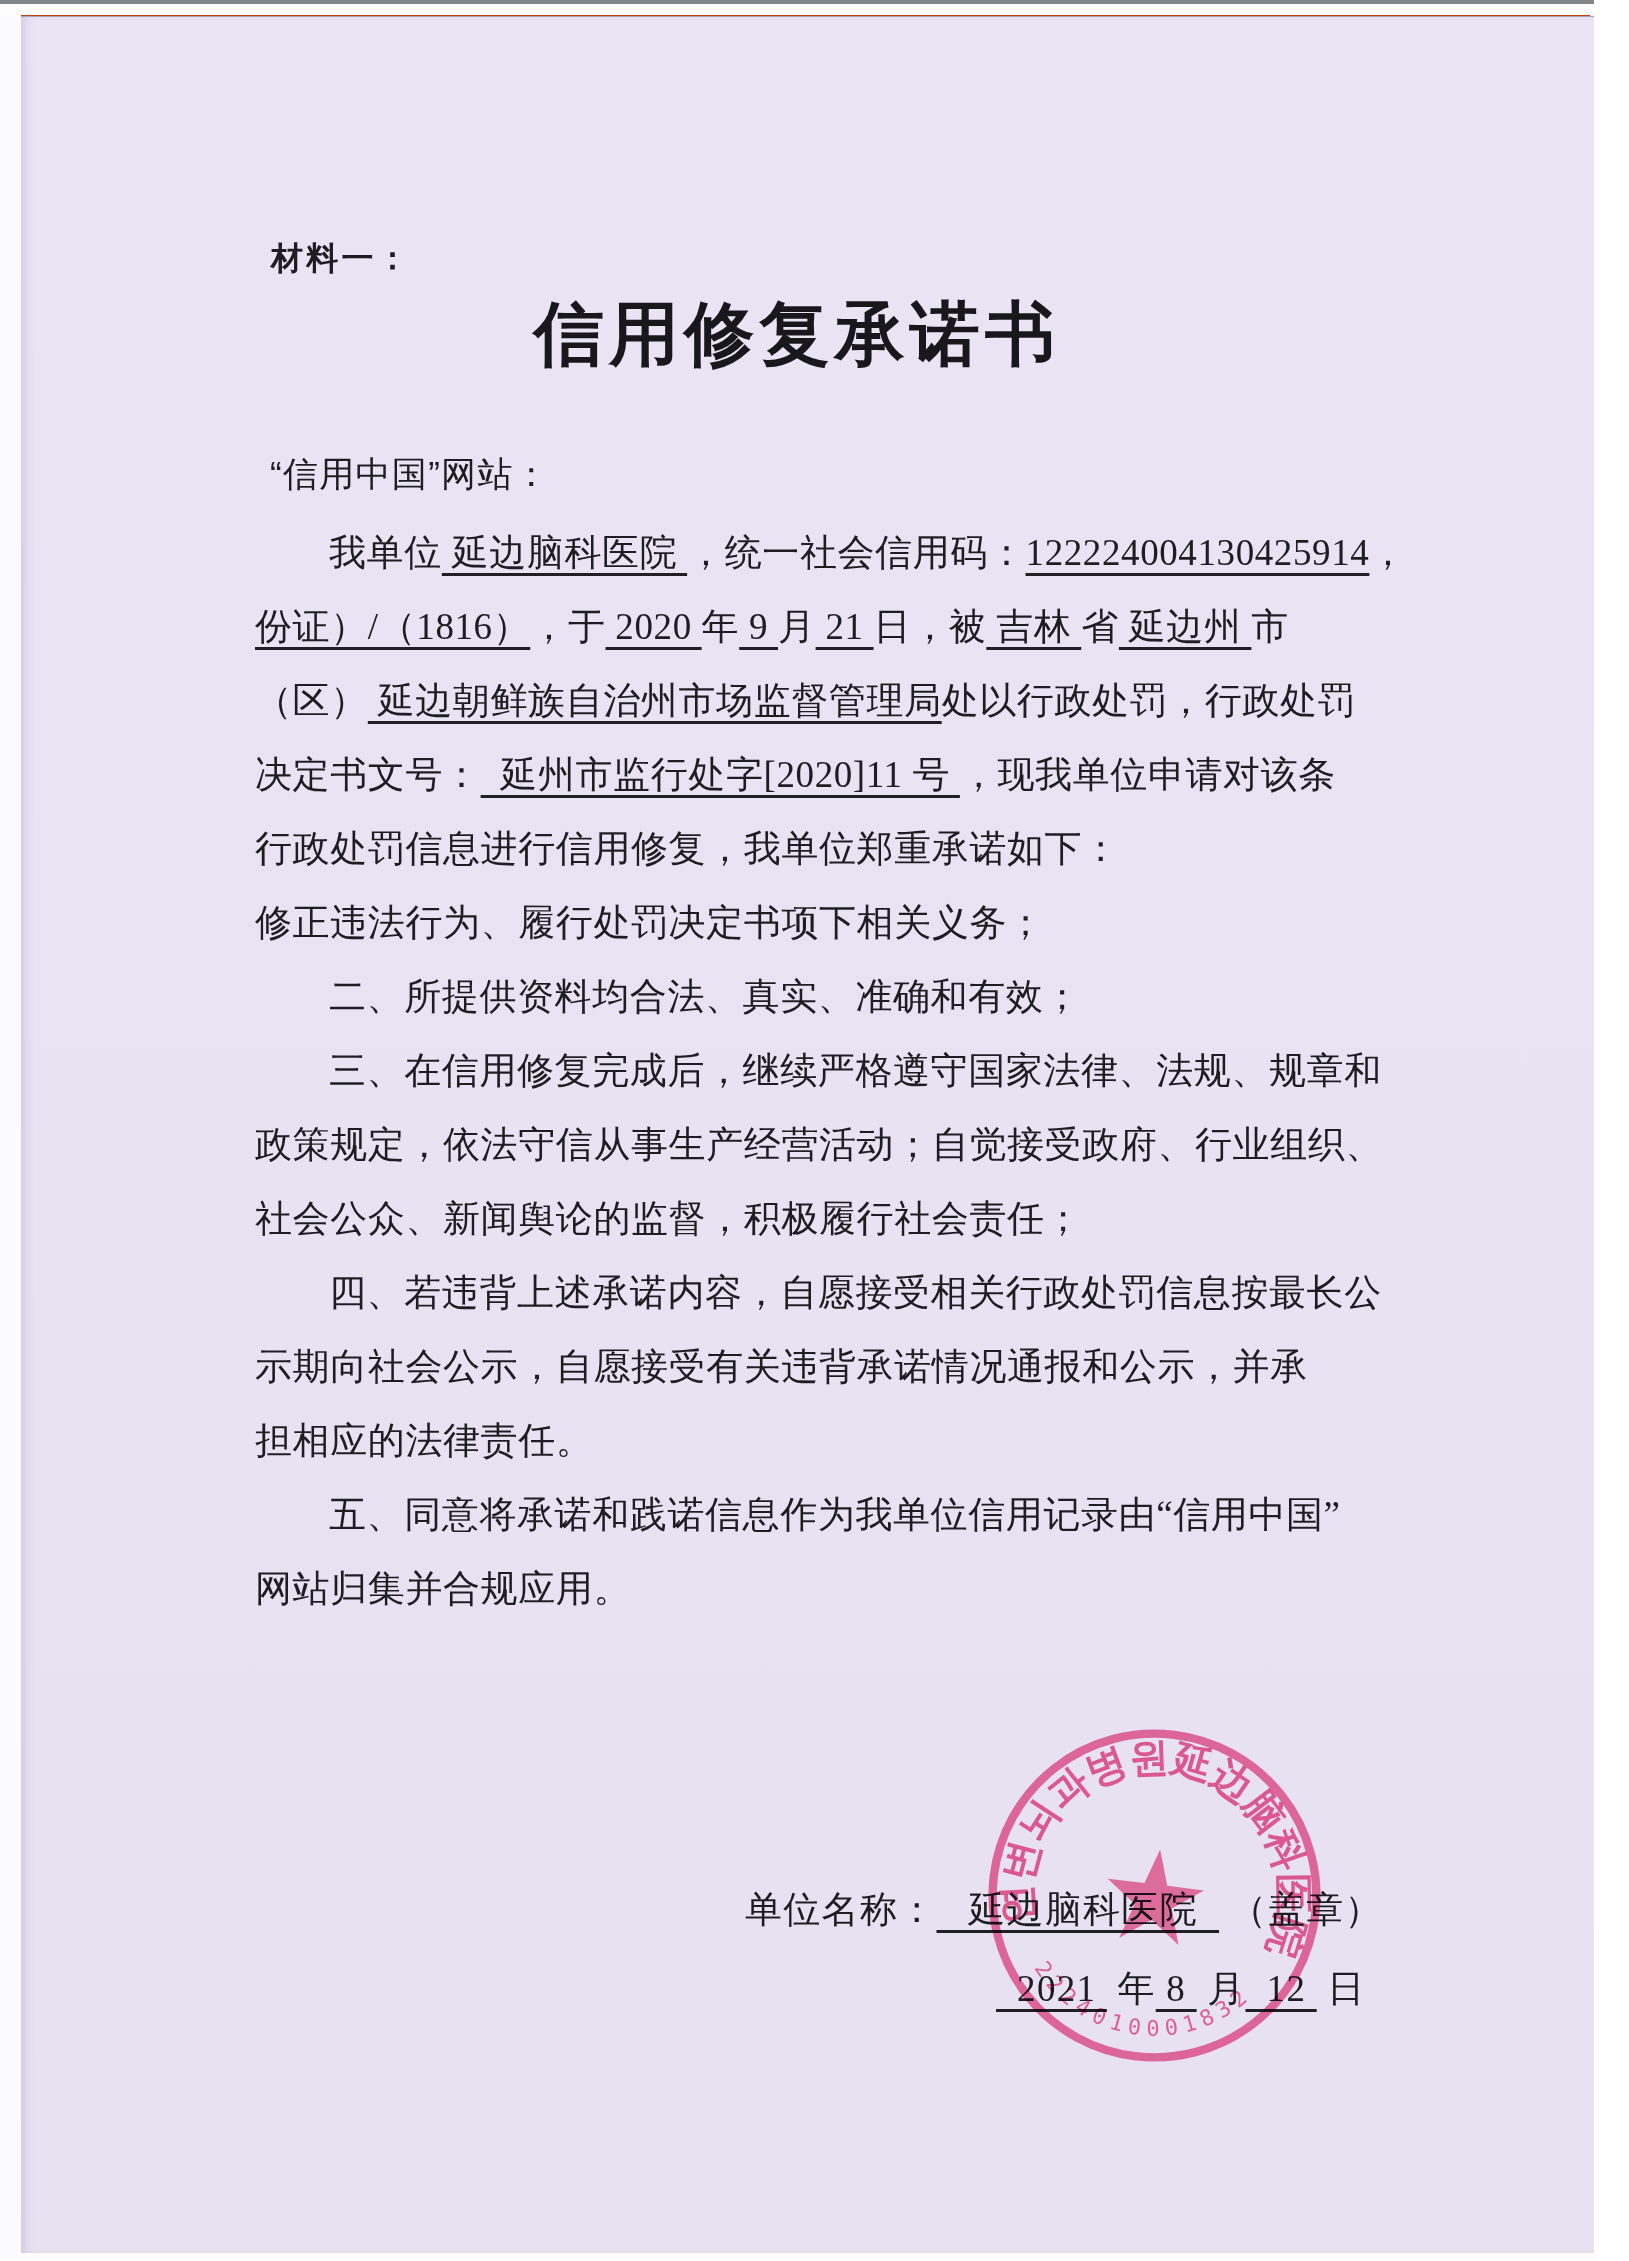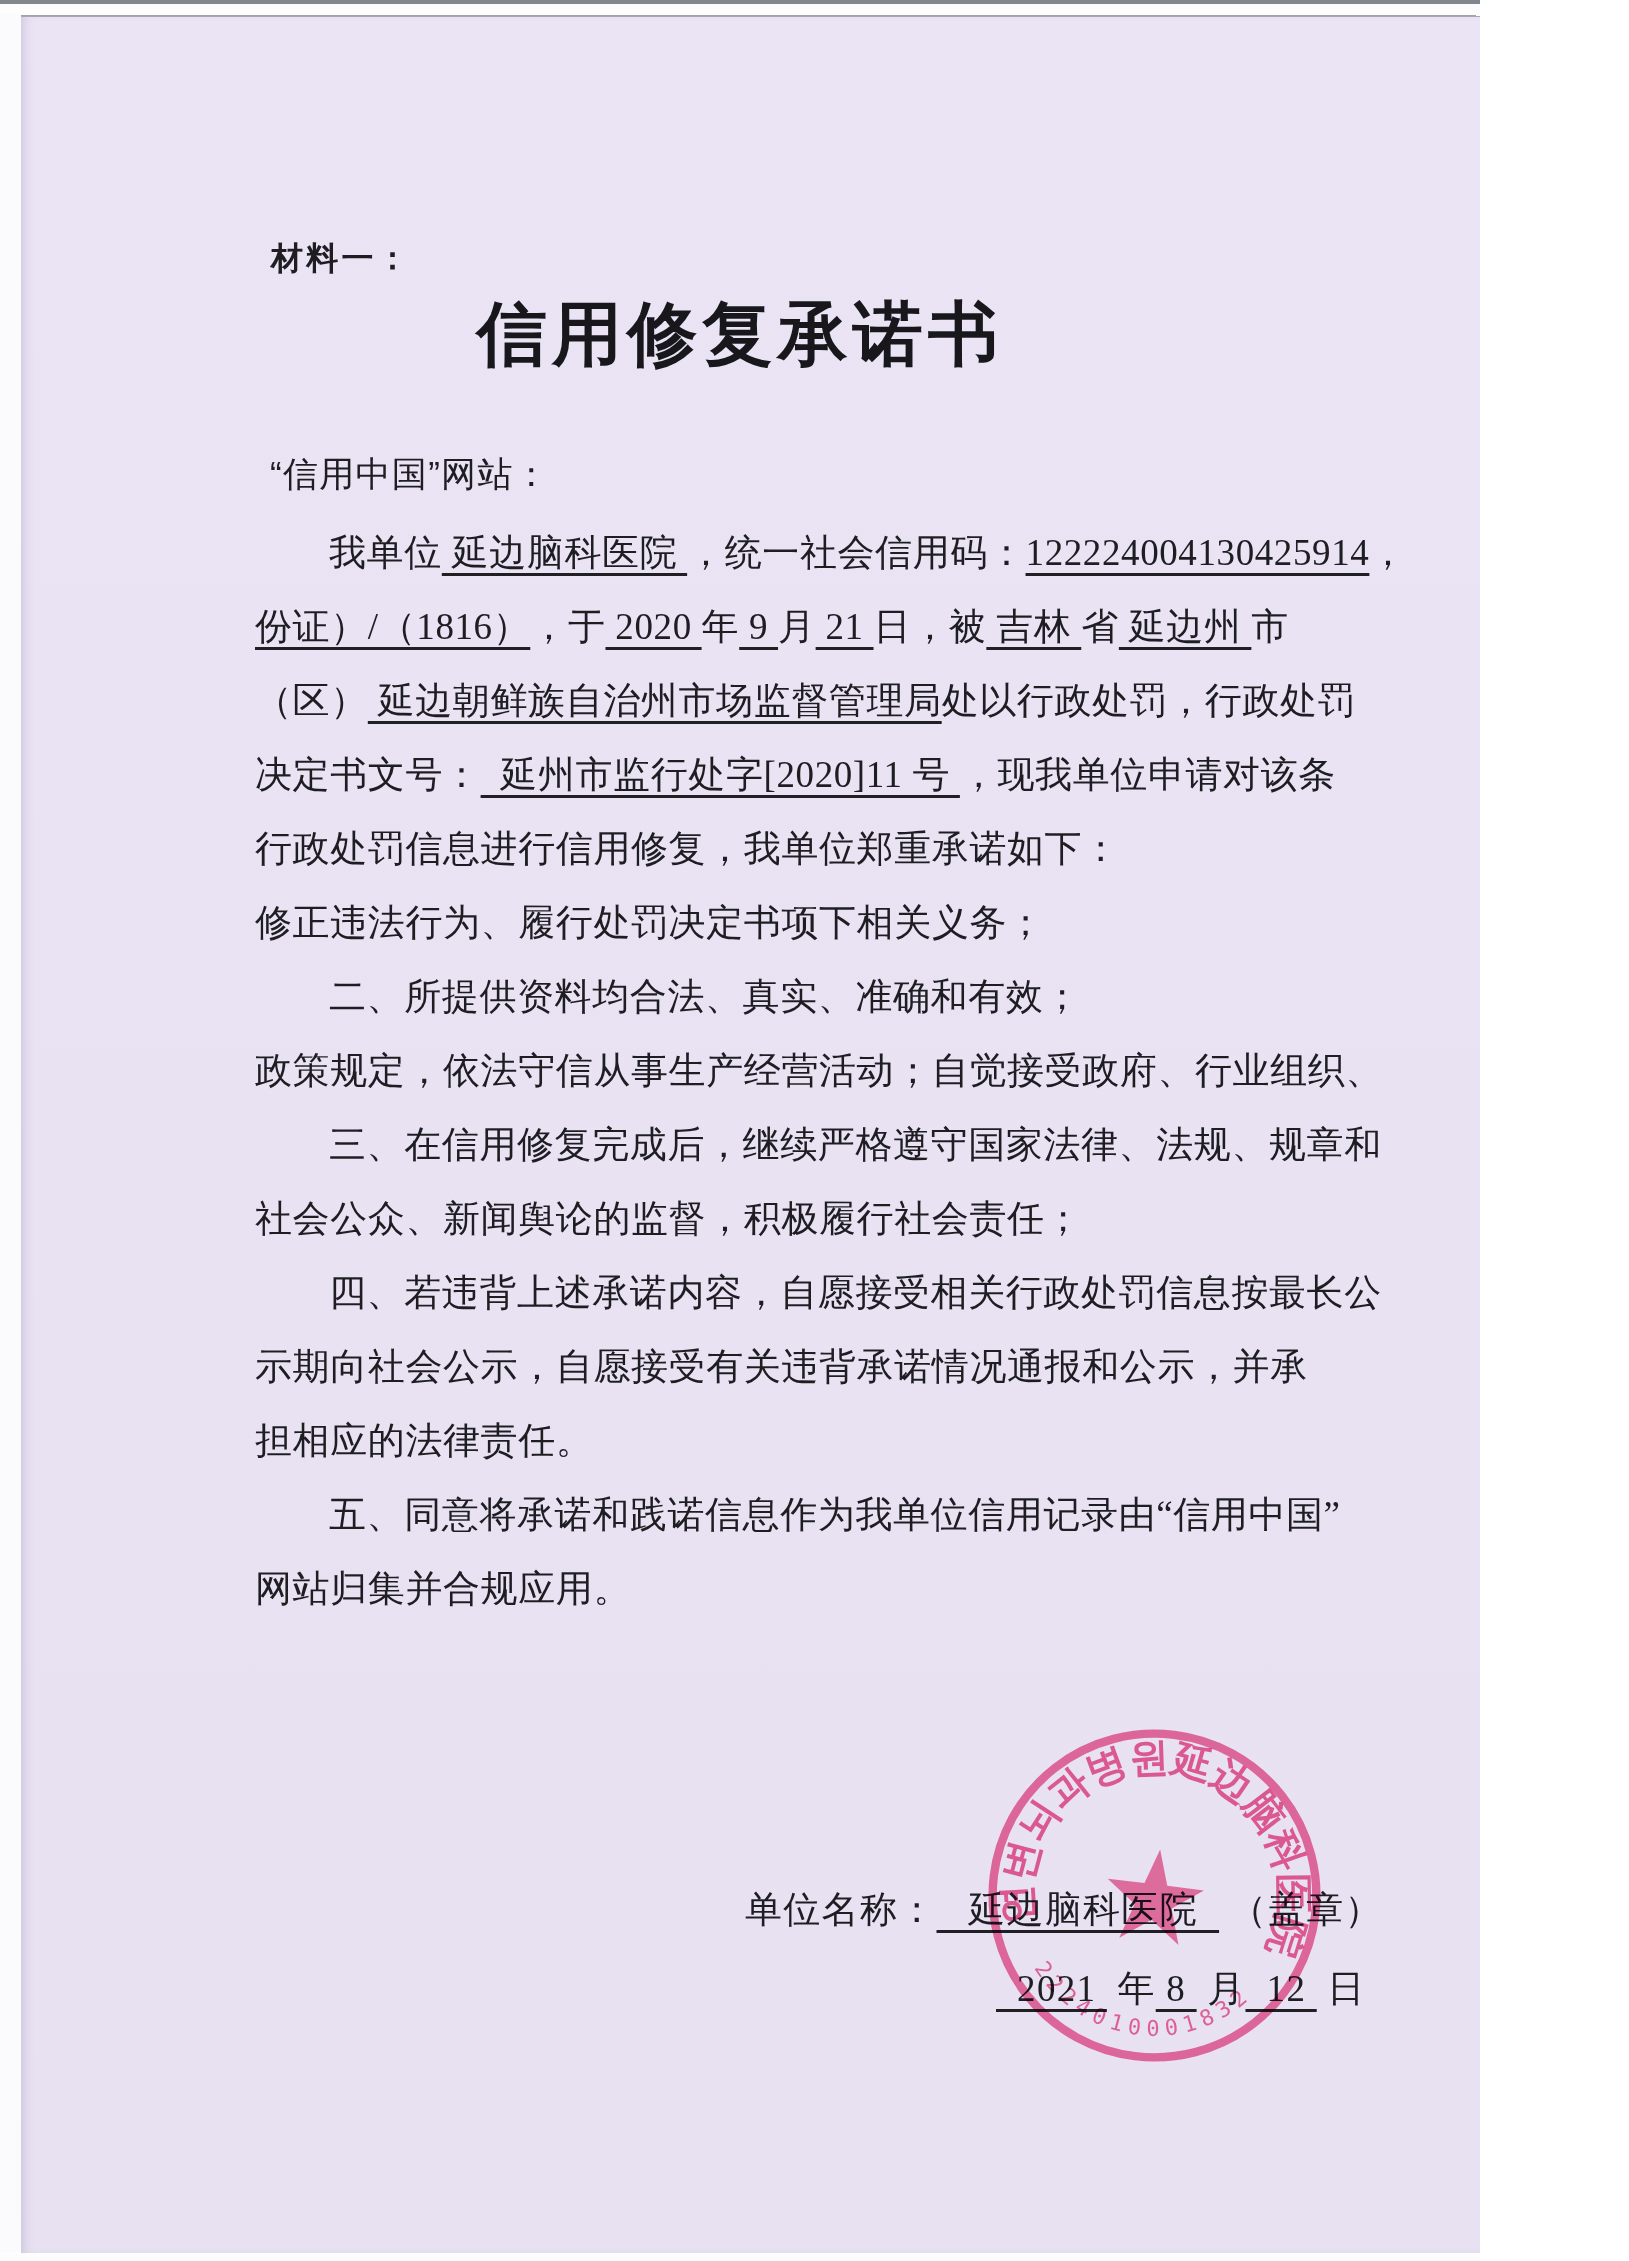--- a/index.html
+++ b/index.html
@@ -2,21 +2,21 @@
 <html style="--seal: #f0548c; --paper: #e9e3f4; --ink: #1d1d22;font-size:10.3px"><head>
 <meta charset="utf-8">
 <style>
   :root{
     --paper:#e9e3f4;
     --ink:#1d1d22;
     --seal:#f0548c;
   }
   html,body{margin:0;padding:0;}
   body{background:#ffffff;font-family:"Liberation Serif","DejaVu Serif",serif;}
-  .page{position:relative;width:1480px;height:2261px;background:#a3a3a3;overflow:hidden;}
+  .page{position:relative;width:1594px;height:2261px;background:#c2410c;overflow:hidden;}
   .scan-top-dark{position:absolute;left:0;top:0;width:100%;height:3.9px;background:#82868d;}
   .scan-top-white{position:absolute;left:0;top:3.9px;width:100%;height:11.6px;background:#fdfdfe;}
   .paper{position:absolute;left:20.6px;top:15.5px;width:1605px;height:2236px;
     background:linear-gradient(180deg,#eae4f5 0%,#e8e2f3 55%,#e7e1f2 100%);
     border-top:0.6px solid #a7a7b6;
     box-shadow:inset 9px 0 11.6px -7.7px rgba(110,100,140,.28), inset -3.9px 0 6.4px -5.2px rgba(110,100,140,.18);}
   .material{position:absolute;left:271px;top:237px;font-family:"Liberation Sans","DejaVu Sans",sans-serif;
     font-weight:600;font-size:32px;letter-spacing:3.2px;color:var(--ink);}
   .title{position:absolute;left:0;top:288px;width:100%;text-align:center;
     font-family:"Liberation Sans","DejaVu Sans",sans-serif;font-weight:900;font-size:70px;
@@ -61,22 +61,22 @@
   <div class="salutation">“信用中国”网站：</div>
 
   <div class="body-text" id="bodyText">
       <div class="bodyline indent"><span>我单位</span><span class="u">&nbsp;延边脑科医院&nbsp;</span><span>，统一社会信用码：</span><span class="u">122224004130425914</span><span>，</span></div>
       <div class="bodyline"><span class="u">份证）/（1816）</span><span>，于</span><span class="u">&nbsp;2020&nbsp;</span><span>年</span><span class="u">&nbsp;9&nbsp;</span><span>月</span><span class="u">&nbsp;21&nbsp;</span><span>日，被</span><span class="u">&nbsp;吉林&nbsp;</span><span>省</span><span class="u">&nbsp;延边州&nbsp;</span><span>市</span></div>
       <div class="bodyline"><span>（区）</span><span class="u">&nbsp;延边朝鲜族自治州市场监督管理局</span><span>处以行政处罚，行政处罚</span></div>
       <div class="bodyline"><span>决定书文号：</span><span class="u">&nbsp;&nbsp;延州市监行处字[2020]11&nbsp;号&nbsp;</span><span>，现我单位申请对该条</span></div>
       <div class="bodyline"><span>行政处罚信息进行信用修复，我单位郑重承诺如下：</span></div>
       <div class="bodyline"><span>修正违法行为、履行处罚决定书项下相关义务；</span></div>
       <div class="bodyline indent"><span>二、所提供资料均合法、真实、准确和有效；</span></div>
+      <div class="bodyline indent"><span>三、在信用修复完成后，继续严格遵守国家法律、法规、规章和</span></div>
       <div class="bodyline"><span>政策规定，依法守信从事生产经营活动；自觉接受政府、行业组织、</span></div>
-      <div class="bodyline indent"><span>三、在信用修复完成后，继续严格遵守国家法律、法规、规章和</span></div>
       <div class="bodyline"><span>社会公众、新闻舆论的监督，积极履行社会责任；</span></div>
       <div class="bodyline indent"><span>四、若违背上述承诺内容，自愿接受相关行政处罚信息按最长公</span></div>
       <div class="bodyline"><span>示期向社会公示，自愿接受有关违背承诺情况通报和公示，并承</span></div>
       <div class="bodyline"><span>担相应的法律责任。</span></div>
       <div class="bodyline indent"><span>五、同意将承诺和践诺信息作为我单位信用记录由“信用中国”</span></div>
       <div class="bodyline"><span>网站归集并合规应用。</span></div>
     </div>
 
   <div class="sig-row" id="sigRow"><span>单位名称：</span><span class="u">&nbsp;&nbsp;&nbsp;延边脑科医院&nbsp;&nbsp;</span><span>&nbsp;（盖章）</span></div>
   <div class="date-row" id="dateRow"><span class="u">&nbsp;&nbsp;2021&nbsp;</span><span>&nbsp;年</span><span class="u">&nbsp;8&nbsp;</span><span>&nbsp;月</span><span class="u">&nbsp;&nbsp;12&nbsp;</span><span>&nbsp;日</span></div>

